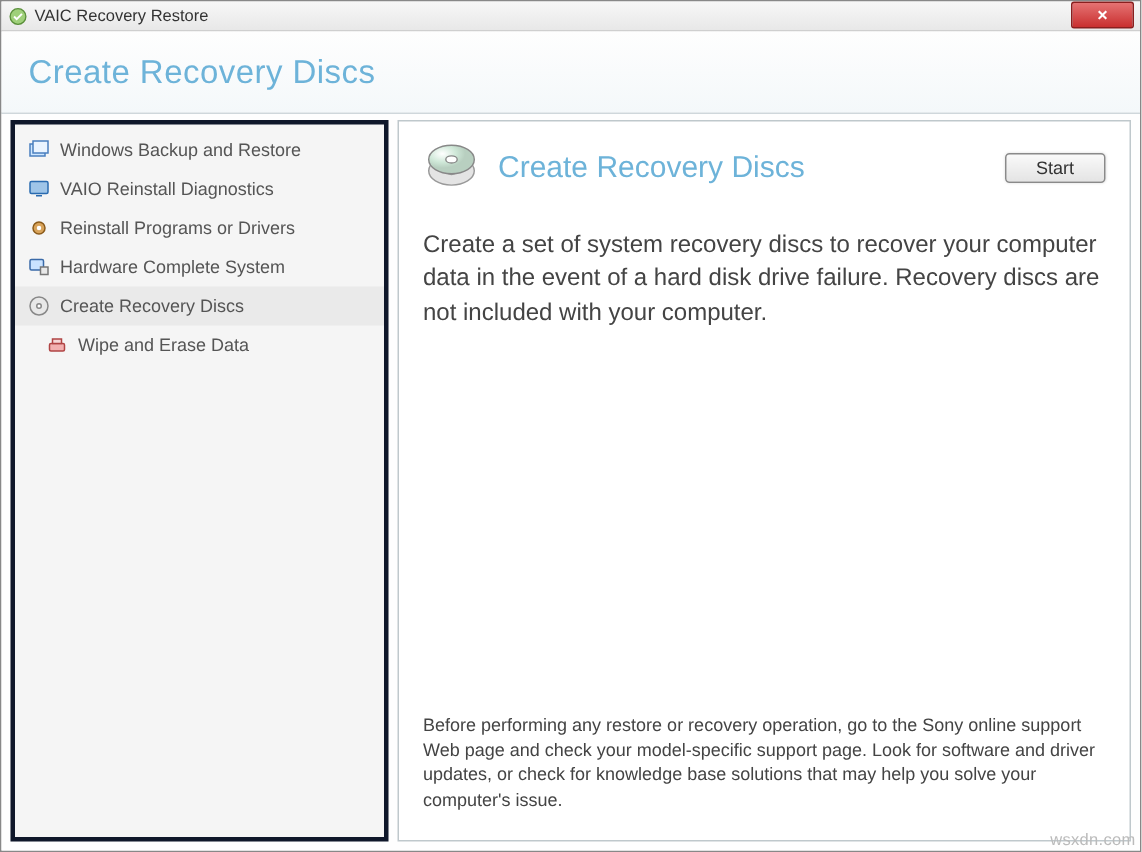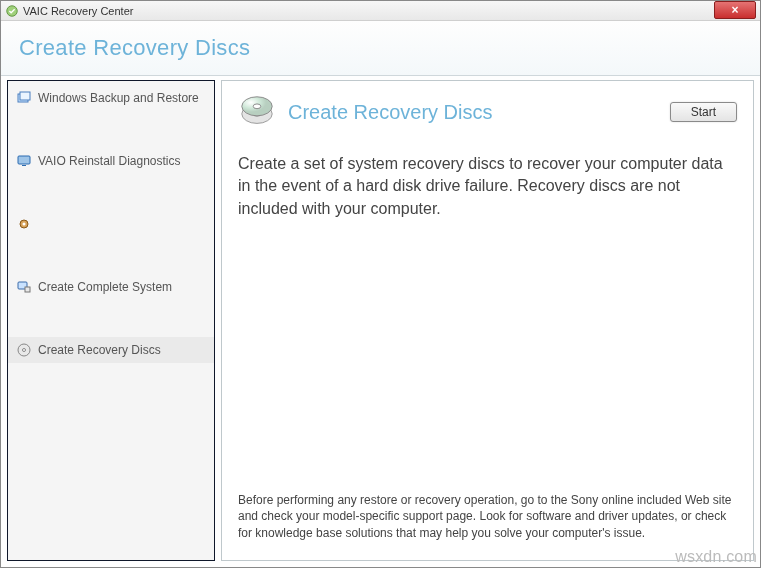--- a/index.html
+++ b/index.html
@@ -68,27 +68,26 @@
       letter-spacing: 0.3px;
     }
     .body {
       flex: 1;
       display: flex;
       padding: 4px 6px 6px 6px;
       gap: 6px;
       background: #fefefe;
     }
     .sidebar {
-      width: 208px;
-      border: 1px solid #0f172a;
+      width: 252px;
+      border: 3px solid #0f172a;
       background: #f5f5f5;
       display: flex;
       flex-direction: column;
       padding-top: 4px;
-      gap: 37px;
     }
     .sidebar-item {
       display: flex;
       align-items: center;
       height: 26px;
       padding: 0 8px;
       gap: 6px;
       cursor: pointer;
       color: #555;
       font-size: 12px;
@@ -151,38 +150,38 @@
       font-size: 12px;
       color: #444;
       line-height: 1.4;
       margin-top: auto;
       padding-bottom: 6px;
     }
     .watermark {
       position: absolute;
       right: 4px;
       bottom: 2px;
-      font-size: 16px;
+      font-size: 11px;
       color: #bbb;
       letter-spacing: 0.2px;
     }
   </style>
 </head>
 <body>
 
 <div class="window">
 
   <div class="titlebar">
     <span class="app-icon">
       <svg viewBox="0 0 16 16" width="14" height="14">
         <circle cx="8" cy="8" r="6" fill="#9fd07a" stroke="#5a8f3a" stroke-width="1"></circle>
         <path d="M5 8 l2 2 l4 -4" stroke="#fff" stroke-width="1.5" fill="none"></path>
       </svg>
     </span>
-    <span>VAIC Recovery Center</span>
+    <span>VAIC Recovery Restore</span>
     <span class="spacer"></span>
     <div class="close-btn">
       <span>×</span>
     </div>
   </div>
 
   <div class="header-band">
     <span class="header-title">Create Recovery Discs</span>
   </div>
 
@@ -210,43 +209,53 @@
         <span>VAIO Reinstall Diagnostics</span>
       </div>
 
       <div class="sidebar-item">
         <span class="icon">
           <svg viewBox="0 0 16 16" width="16" height="16">
             <circle cx="8" cy="8" r="4" fill="#d8a35a" stroke="#8a5a1a"></circle>
             <circle cx="8" cy="8" r="1.5" fill="#fff"></circle>
           </svg>
         </span>
+        <span>Reinstall Programs or Drivers</span>
       </div>
 
 
       <div class="sidebar-item">
         <span class="icon">
           <svg viewBox="0 0 16 16" width="16" height="16">
             <rect x="2" y="3" width="9" height="7" rx="1" fill="#c9e2ff" stroke="#3a6aa8"></rect>
             <rect x="9" y="8" width="5" height="5" fill="#e8e8e8" stroke="#777"></rect>
           </svg>
         </span>
-        <span>Create Complete System</span>
+        <span>Hardware Complete System</span>
       </div>
 
       <div class="sidebar-item selected">
         <span class="icon">
           <svg viewBox="0 0 16 16" width="16" height="16">
             <circle cx="8" cy="8" r="6" fill="#e8e8e8" stroke="#888"></circle>
             <circle cx="8" cy="8" r="1.5" fill="#fff" stroke="#888"></circle>
           </svg>
         </span>
         <span>Create Recovery Discs</span>
       </div>
 
+      <div class="sidebar-item indent">
+        <span class="icon">
+          <svg viewBox="0 0 16 16" width="16" height="16">
+            <rect x="3" y="7" width="10" height="5" rx="1" fill="#f2b0b0" stroke="#b04444"></rect>
+            <rect x="5" y="4" width="6" height="3" fill="#f6d6d6" stroke="#b04444"></rect>
+          </svg>
+        </span>
+        <span>Wipe and Erase Data</span>
+      </div>
 
     </div>
 
     <div class="main">
       <div class="main-header-row">
         <span class="disc-icon">
           <svg viewBox="0 0 40 40" width="38" height="38">
             <ellipse cx="20" cy="22" rx="16" ry="10" fill="#e4e4e4" stroke="#999"></ellipse>
             <ellipse cx="20" cy="22" rx="4" ry="2.5" fill="#fff" stroke="#999"></ellipse>
             <ellipse cx="20" cy="14" rx="16" ry="10" fill="url(#g1)" stroke="#888"></ellipse>
@@ -261,19 +270,19 @@
           </svg>
         </span>
         <span class="main-title">Create Recovery Discs</span>
         <button class="start-btn">
           <span>Start</span>
         </button>
       </div>
 
       <p class="main-desc">Create a set of system recovery discs to recover your computer data in the event of a hard disk drive failure. Recovery discs are not included with your computer.</p>
 
-      <p class="main-footer-note">Before performing any restore or recovery operation, go to the Sony online included Web site and check your model-specific support page. Look for software and driver updates, or check for knowledge base solutions that may help you solve your computer's issue.</p>
+      <p class="main-footer-note">Before performing any restore or recovery operation, go to the Sony online support Web page and check your model-specific support page. Look for software and driver updates, or check for knowledge base solutions that may help you solve your computer's issue.</p>
     </div>
 
   </div>
 
   <span class="watermark">wsxdn.com</span>
 </div>
 
 </body></html>

